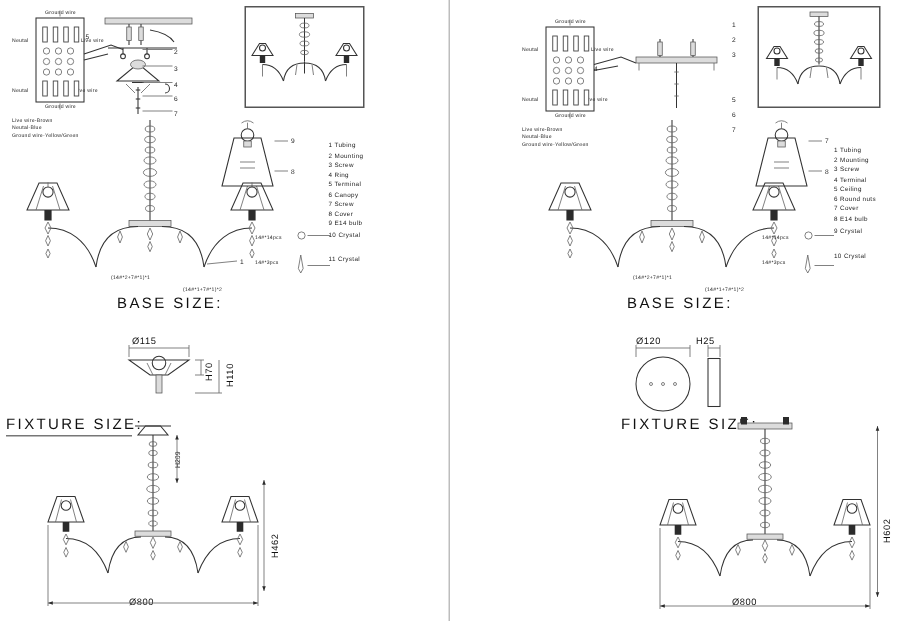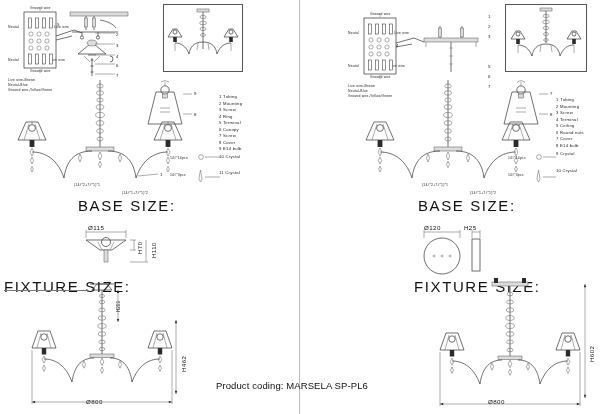--- a/index.html
+++ b/index.html
@@ -13,21 +13,21 @@
   .half.left{left:0;}
   .half.right{left:300px;}
   .divider{position:absolute;left:299px;top:0;width:1px;height:414px;background:#bdbdbd;}
 
   
   .abs{position:absolute;}
 
   .tiny{font-size:3.4px;letter-spacing:.2px;line-height:1.45;white-space:nowrap;color:#222;}
   .tiny5{font-size:4.2px;letter-spacing:.25px;line-height:1.55;white-space:nowrap;color:#222;}
   .num{font-size:4.4px;color:#222;white-space:nowrap;}
-  .hdr{font-size:15px;letter-spacing:1.6px;color:#111;white-space:nowrap;}
+  .hdr{font-size:10px;letter-spacing:1.6px;color:#111;white-space:nowrap;}
   .dim{font-size:6.2px;letter-spacing:.4px;color:#111;white-space:nowrap;}
   .dimv{font-size:6.2px;letter-spacing:.4px;color:#111;white-space:nowrap;
         transform-origin:0 0;transform:rotate(-90deg);}
   .prod{font-size:9.5px;letter-spacing:.1px;color:#111;white-space:nowrap;}
 
   .rule{position:absolute;background:#333;}
   .hline{height:1px;}
   .box{position:absolute;border:1px solid #555;}
 
   svg{display:block;overflow:visible;}
@@ -560,17 +560,13 @@
       <path class="fillblk" d="M155 126 l-1.2 -3.2 l2.4 0 z"></path>
 
       <line class="stroke-lt" x1="10" y1="132" x2="150" y2="132"></line>
       <path class="fillblk" d="M10 132 l3.2 -1.2 l0 2.4 z"></path>
       <path class="fillblk" d="M150 132 l-3.2 -1.2 l0 2.4 z"></path>
       <line class="stroke-lt" x1="10" y1="80" x2="10" y2="134"></line>
       <line class="stroke-lt" x1="150" y1="80" x2="150" y2="134"></line>
     </svg>
   </div>
 
-  <div class="prod abs" style="left:216px;top:380px;">
-    <span>Product coding:</span>
-    <span>MARSELA SP-PL6</span>
-  </div>
 </div>
 
 </body></html>

